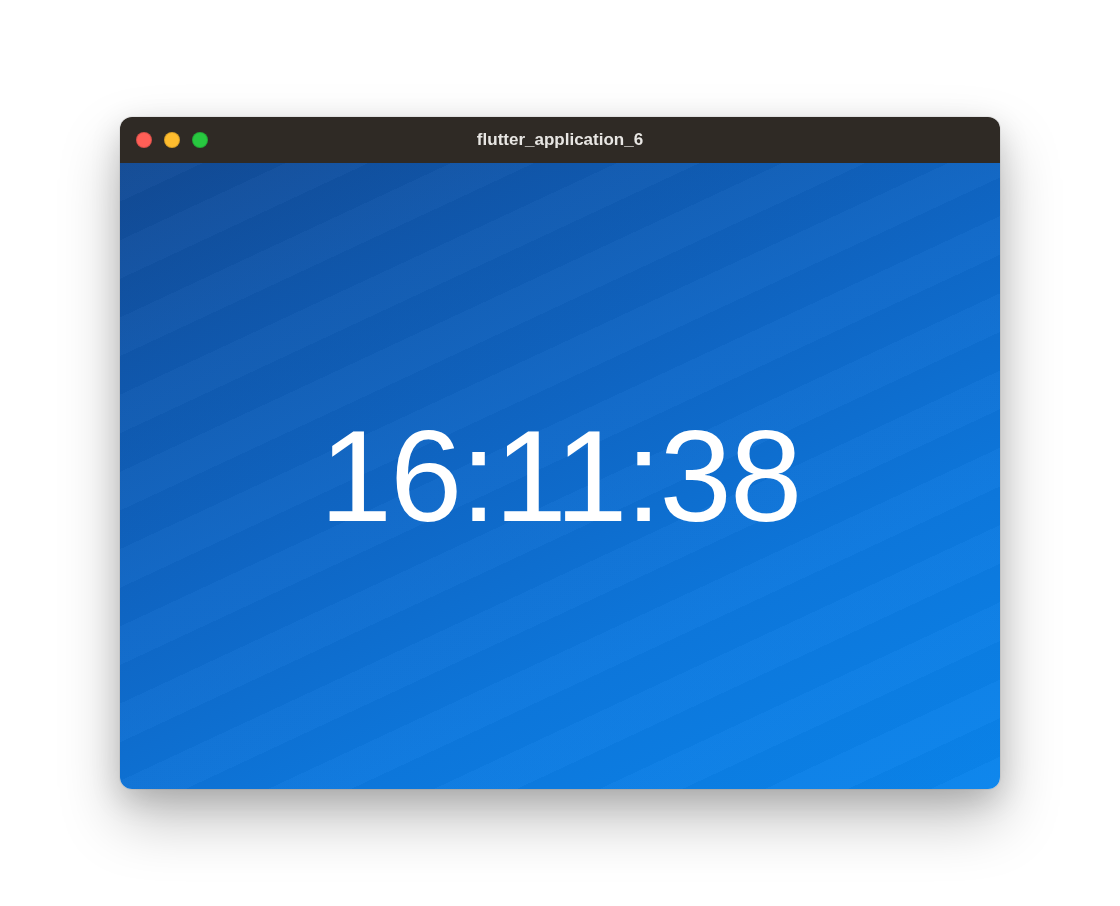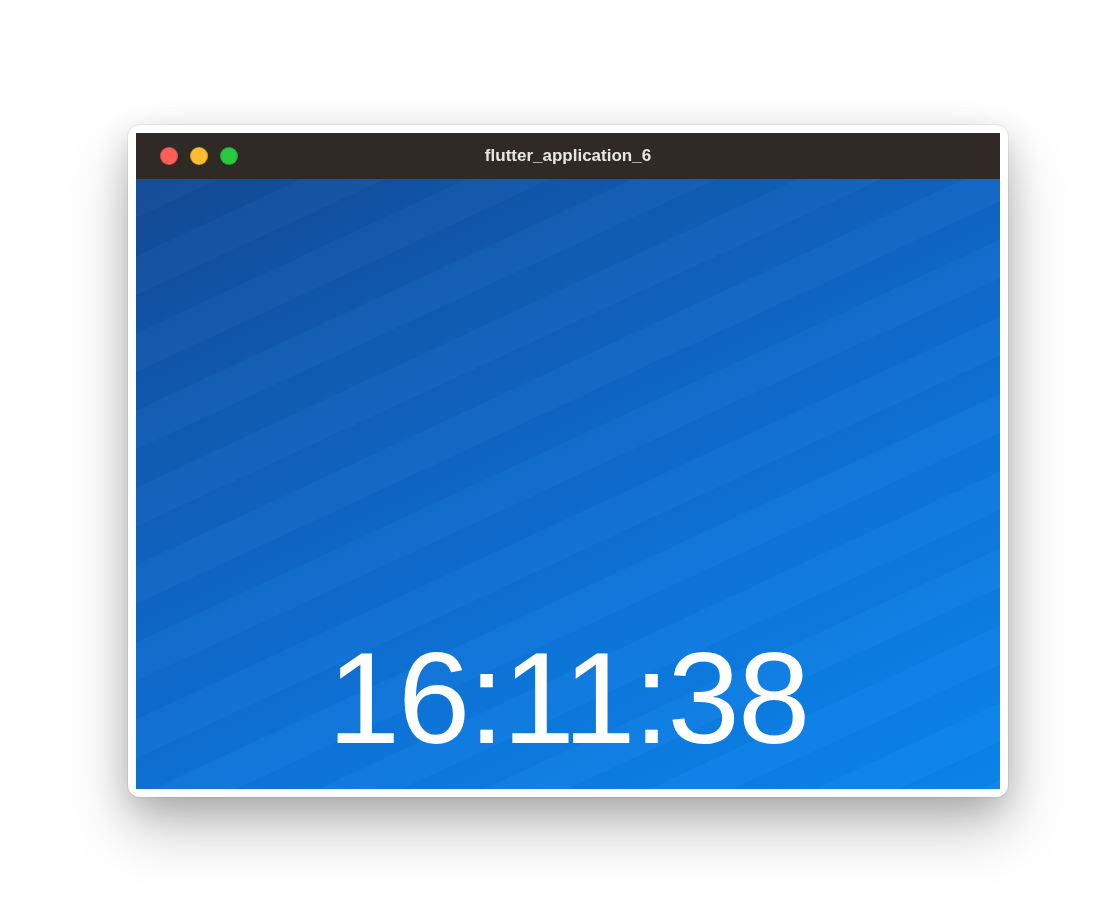--- a/index.html
+++ b/index.html
@@ -1,17 +1,17 @@
 <!DOCTYPE html>
 <html><head>
   <meta charset="utf-8">
   <style>
     * {
       margin: 0;
-      padding: 8px;
+      padding: 0;
       box-sizing: border-box;
     }
     
     body {
       width: 1120px;
       height: 906px;
       background: #ffffff;
       display: flex;
       align-items: center;
       justify-content: center;
@@ -94,21 +94,21 @@
         #1e6cc9 62%,
         #2178d8 76%,
         #1f72d1 76%,
         #227cde 90%,
         #2077d7 90%,
         #2380e3 100%
       );
       background: linear-gradient(155deg, #124a94 0%, #1058ad 20%, #0f68c8 45%, #0d78de 70%, #0a85ed 100%);
       position: relative;
       display: flex;
-      align-items: flex-end;
+      align-items: center;
       justify-content: center;
     }
     
     .content::before {
       content: "";
       position: absolute;
       inset: 0;
       background: repeating-linear-gradient(
         155deg,
         rgba(255,255,255,0.02) 0px,

